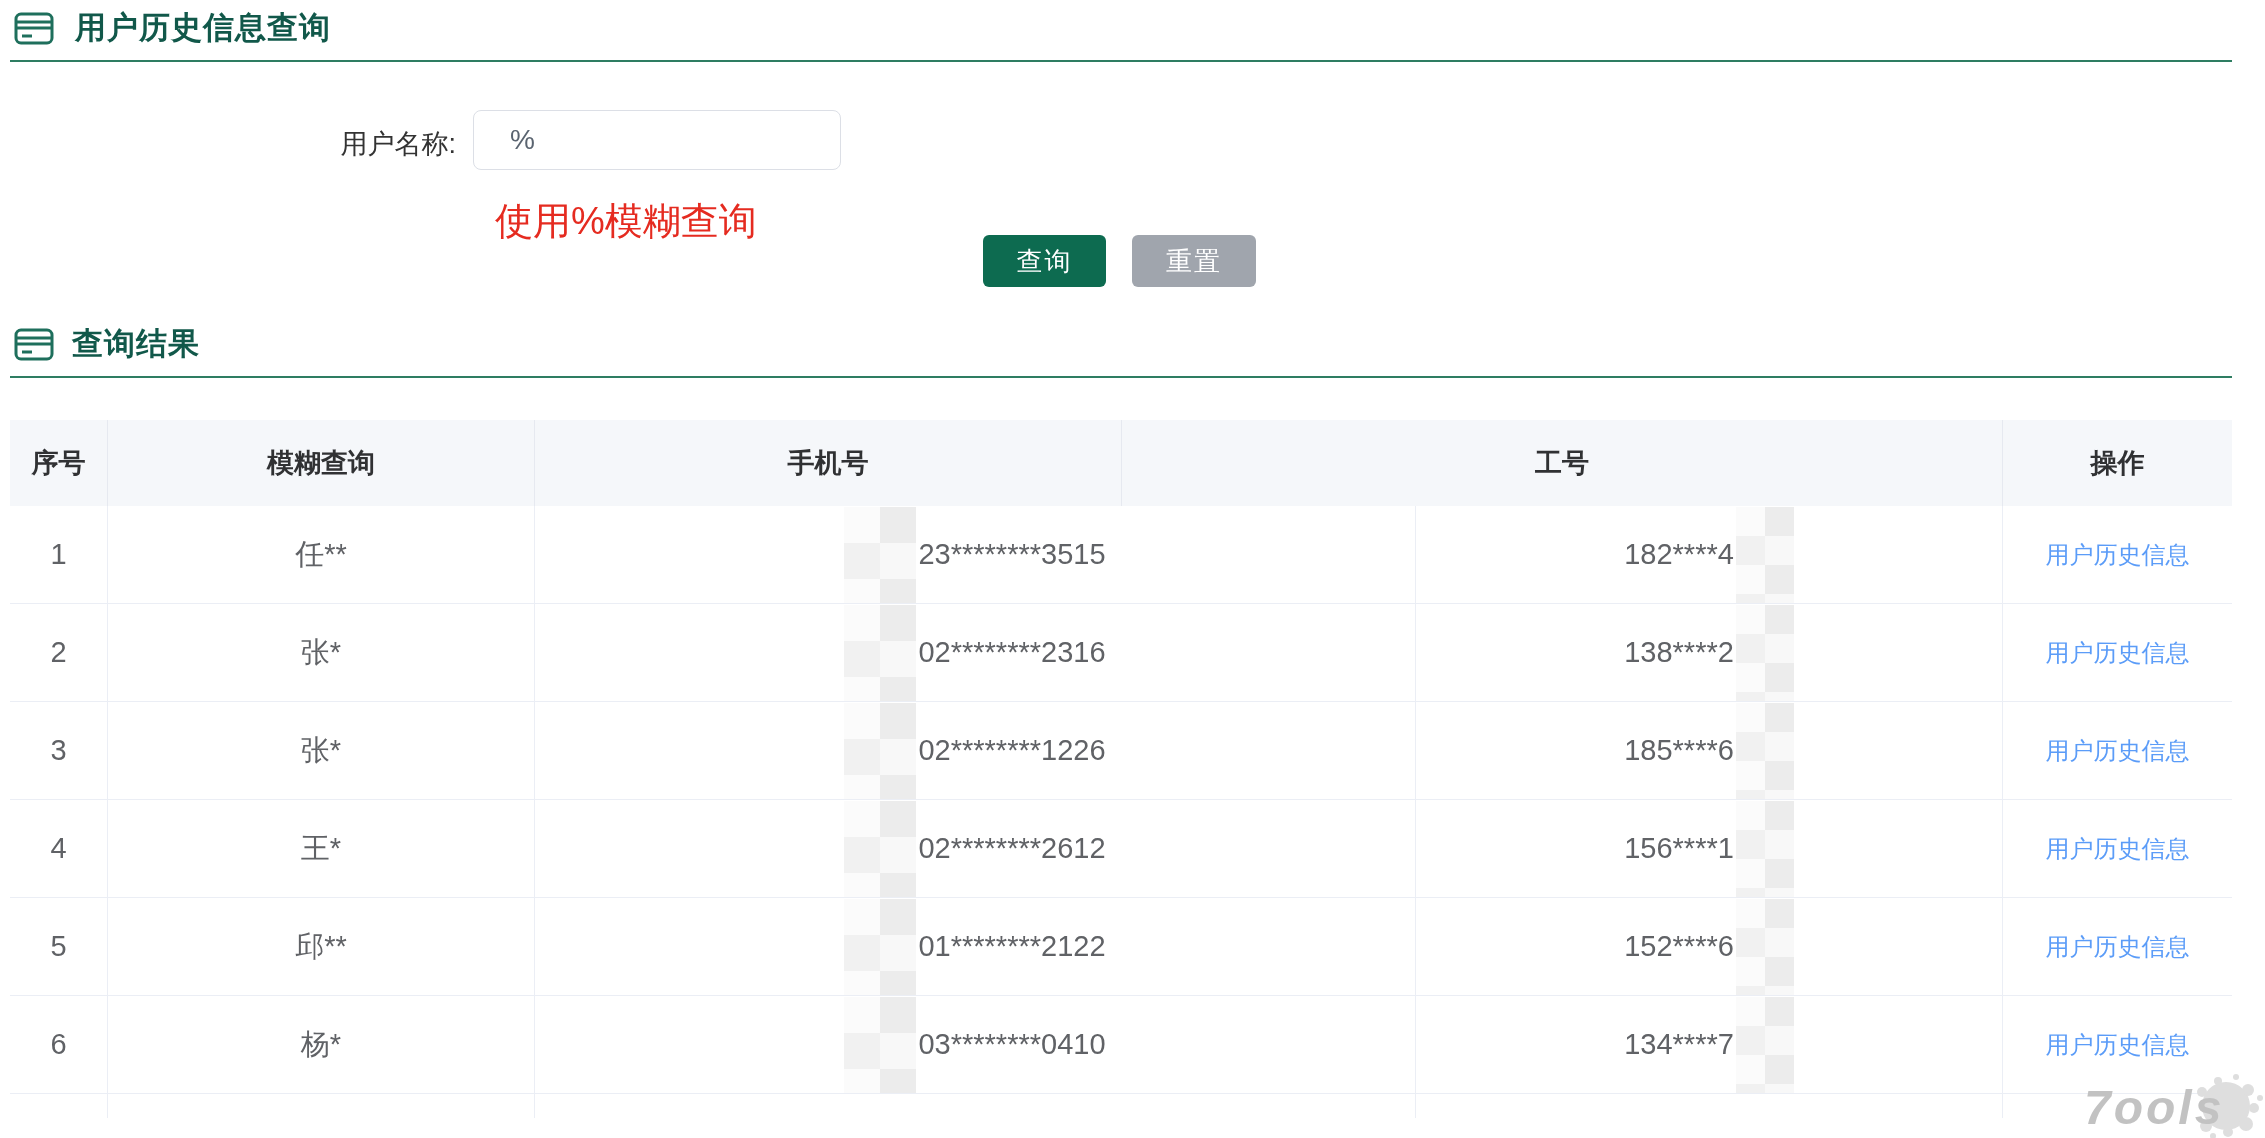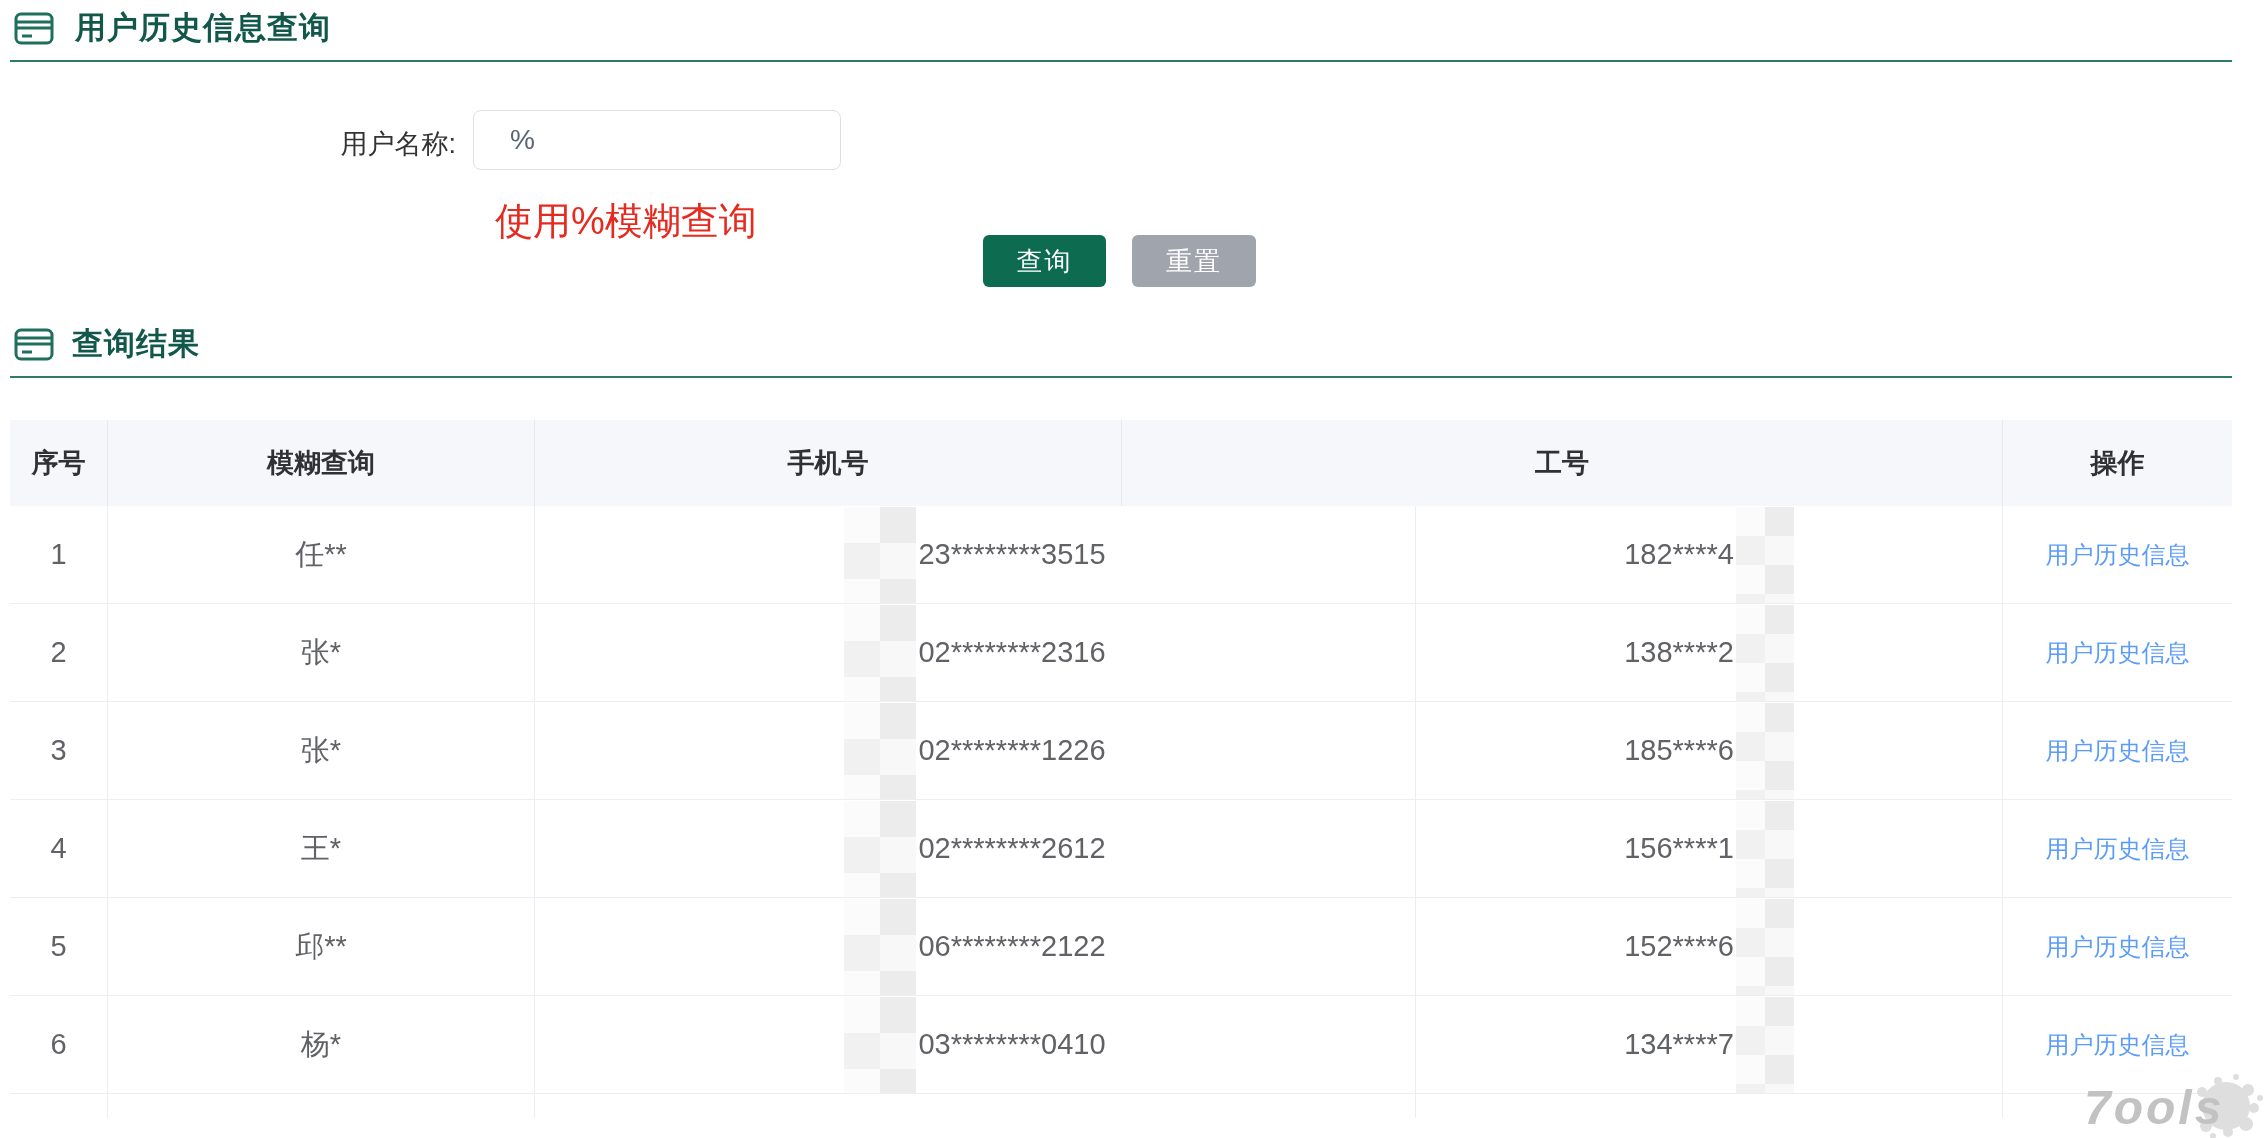--- a/index.html
+++ b/index.html
@@ -138,21 +138,21 @@
         </div>
         <div class="td c5">
           <a class="link">用户历史信息</a>
         </div>
       </div>
       <div class="trow">
         <div class="td c1">5</div>
         <div class="td c2">邱**</div>
         <div class="td c3">
           <span class="mosaic"></span>
-          <span>06********2122</span>
+          <span>01********2122</span>
         </div>
         <div class="td c4">
           <span>152****6</span>
           <span class="mosaic ph"></span>
         </div>
         <div class="td c5">
           <a class="link">用户历史信息</a>
         </div>
       </div>
       <div class="trow">

